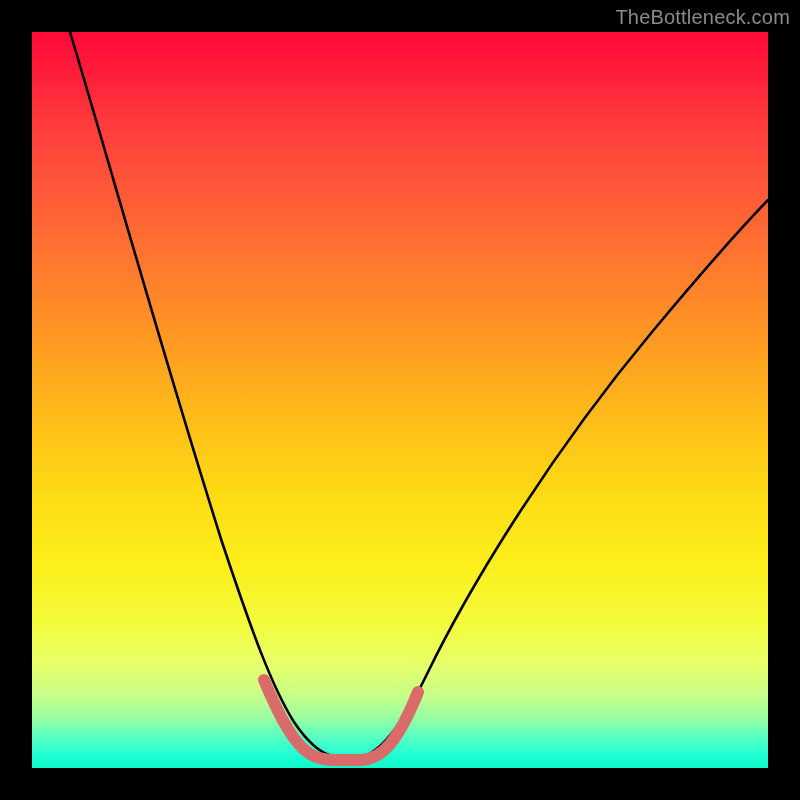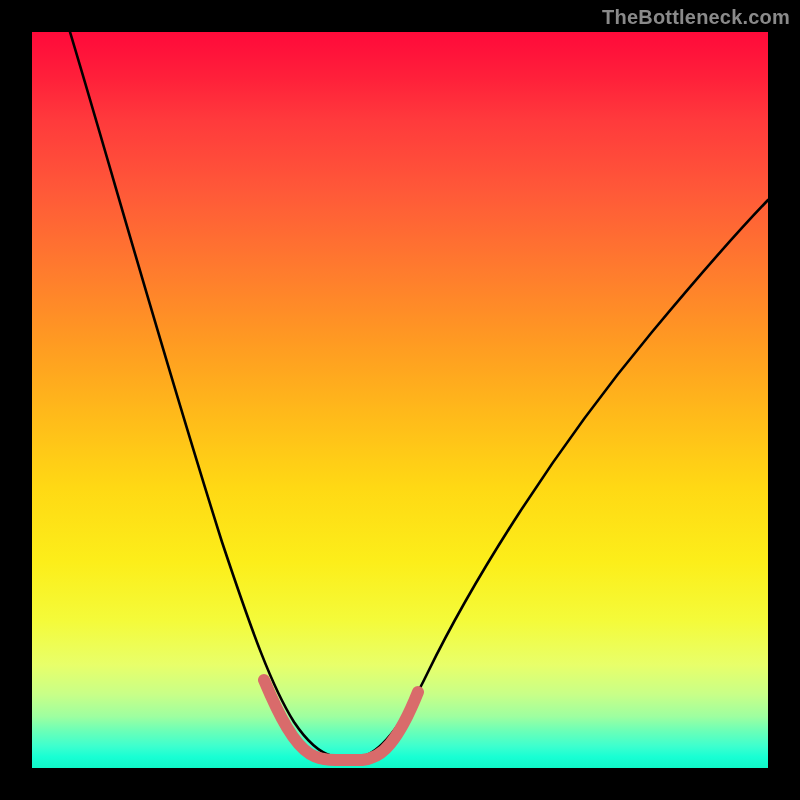--- a/index.html
+++ b/index.html
@@ -56,21 +56,21 @@
     inset: 0;
     width: 736px;
     height: 736px;
   }
   .watermark {
     position: absolute;
     top: 6px;
     right: 10px;
     color: #8a8a8a;
     font-size: 20px;
-    font-weight: 700;
+    font-weight: 400;
     letter-spacing: 0.2px;
   }
 </style>
 </head>
 <body>
 
 <div class="frame">
   <div class="watermark">TheBottleneck.com</div>
 
   <div class="plot-area">

